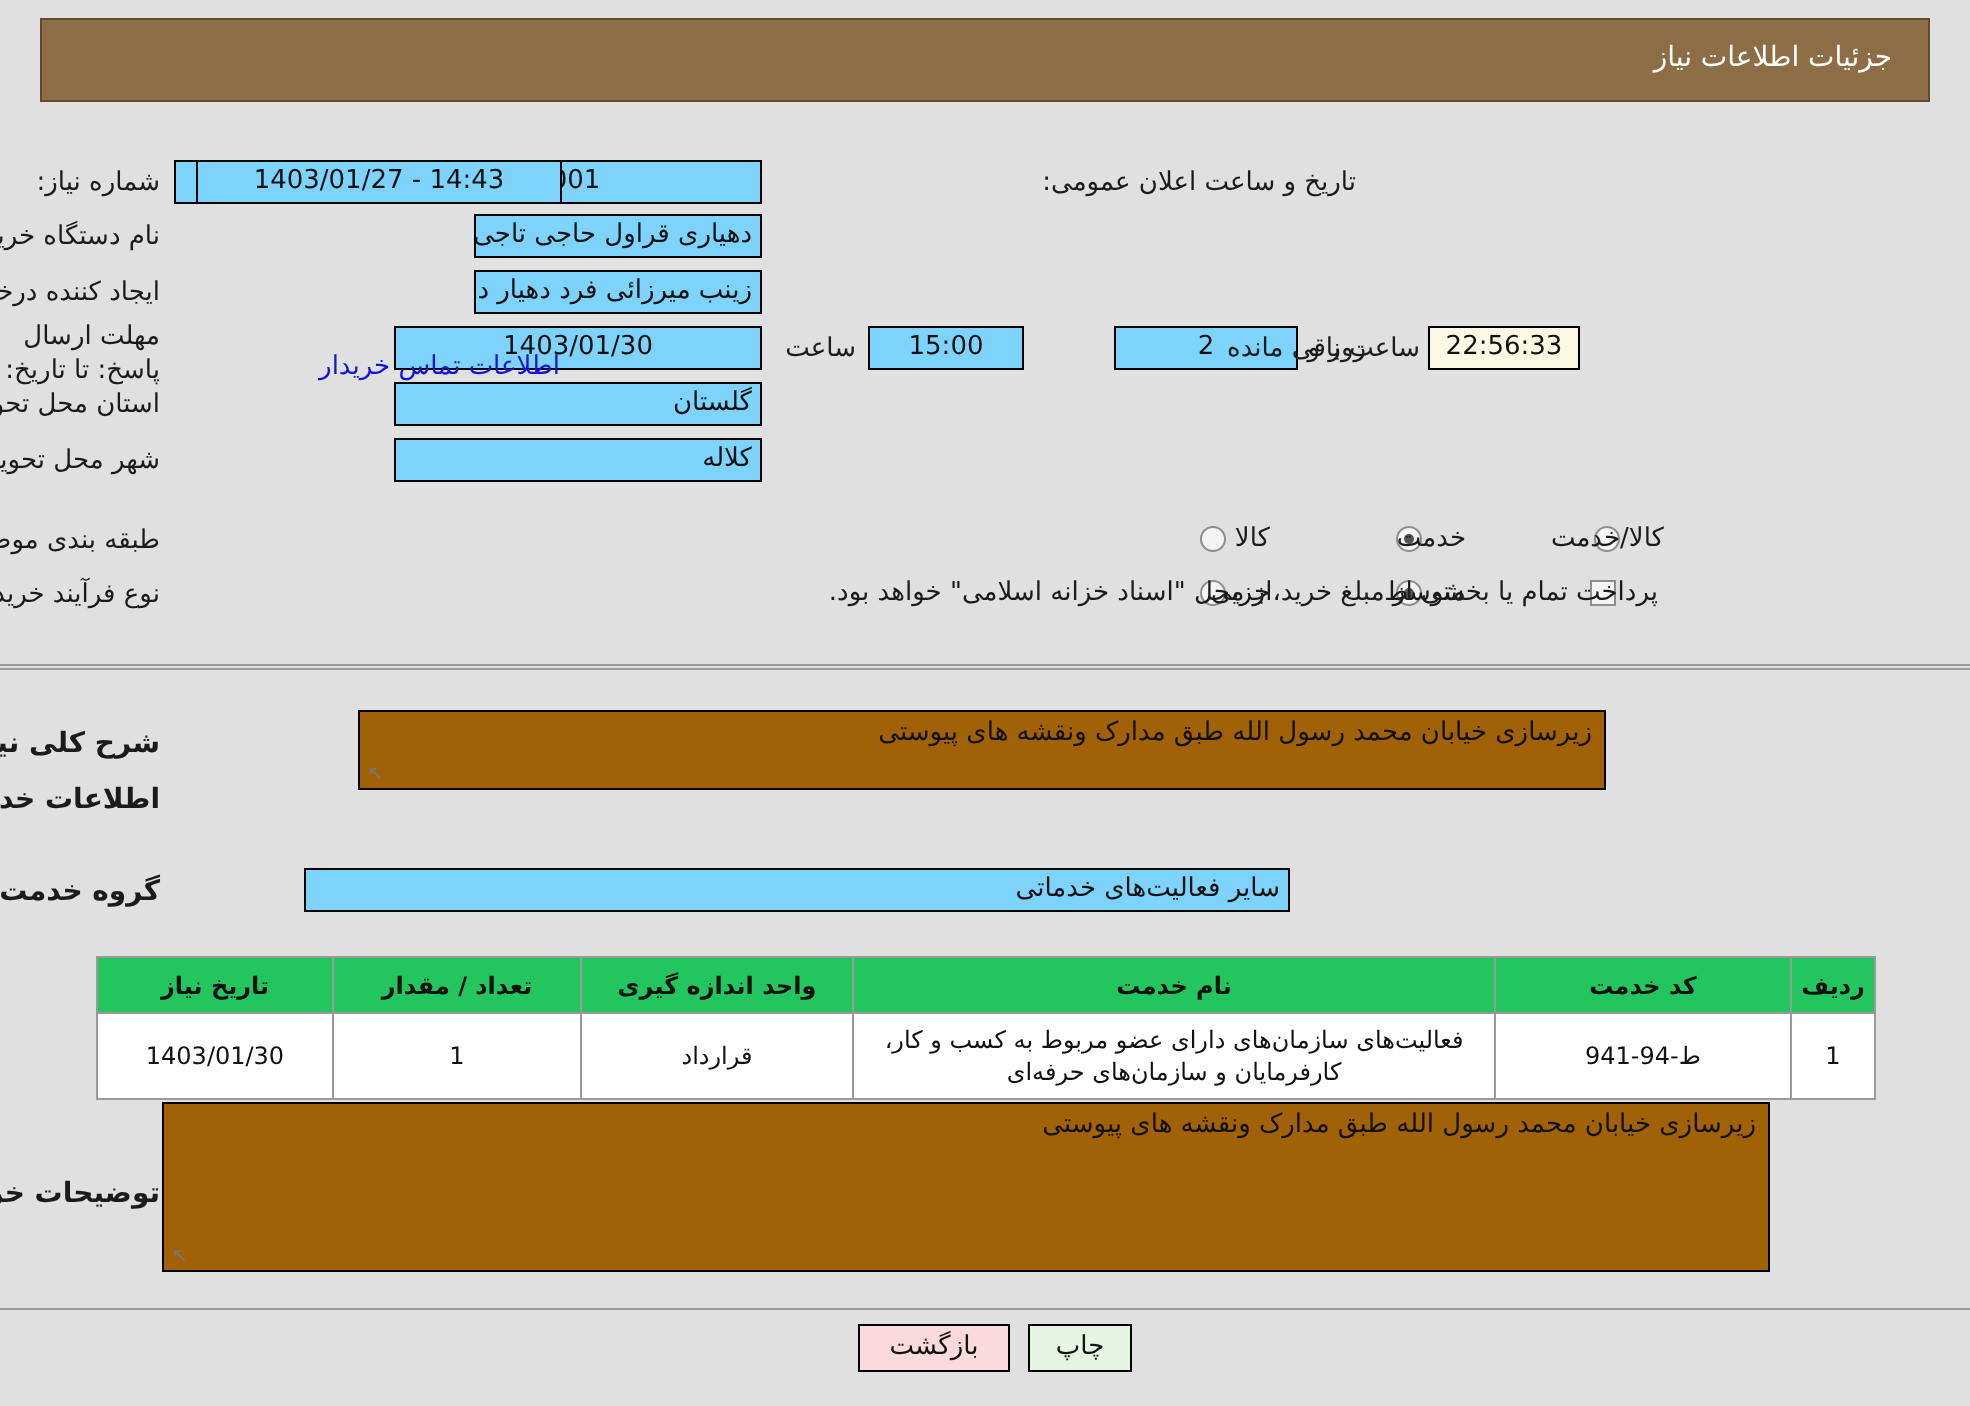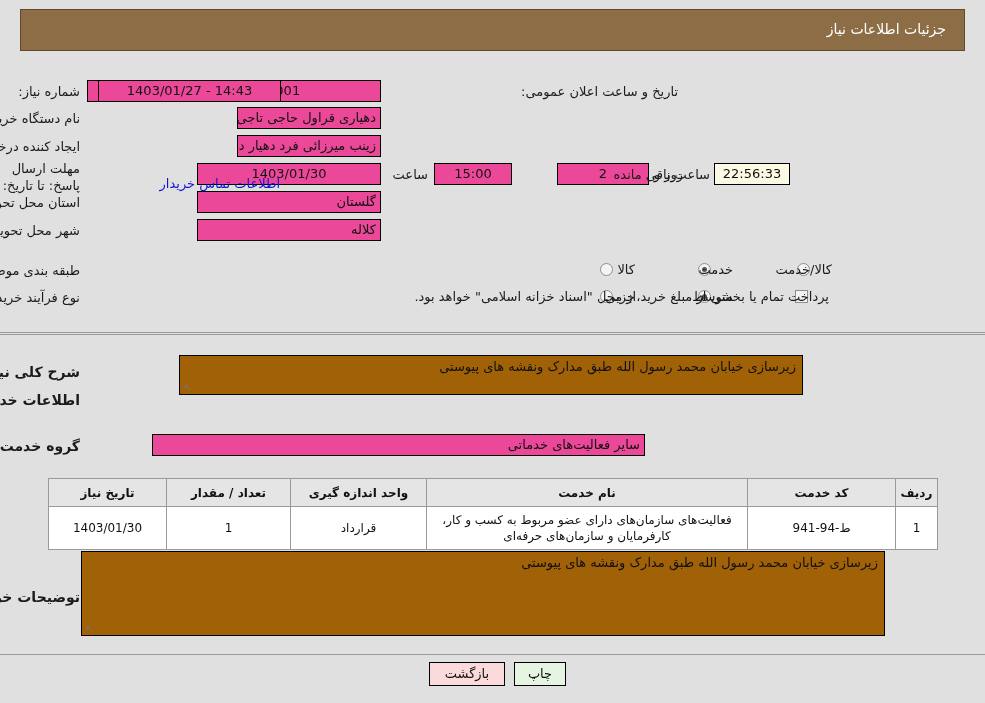--- a/index.html
+++ b/index.html
@@ -89,21 +89,21 @@
     position: absolute;
     font-size: 13px;
     color: #1b1b1b;
     text-align: right;
     white-space: nowrap;
     z-index: 4;
   }
   .bold { font-weight: bold; }
   .fld {
     position: absolute;
-    background: #ec4899;
+    background: #7dd3fc;
     border: 1px solid #000000;
     font-size: 13px;
     color: #111111;
     line-height: 20px;
     height: 22px;
     padding: 0 4px;
     white-space: nowrap;
     overflow: hidden;
     z-index: 4;
   }
@@ -186,21 +186,21 @@
   .tbl {
     position: absolute;
     left: 48px; top: 478px;
     width: 890px;
     border-collapse: collapse;
     font-size: 12px;
     z-index: 4;
     background: #ffffff;
   }
   .tbl th {
-    background: #e5e5e5;
+    background: #22c55e;
     border: 1px solid #9a9a9a;
     color: #111111;
     font-weight: bold;
     font-size: 12px;
     height: 28px;
     padding: 2px 4px;
   }
   .tbl td {
     border: 1px solid #9a9a9a;
     background: #ffffff;

